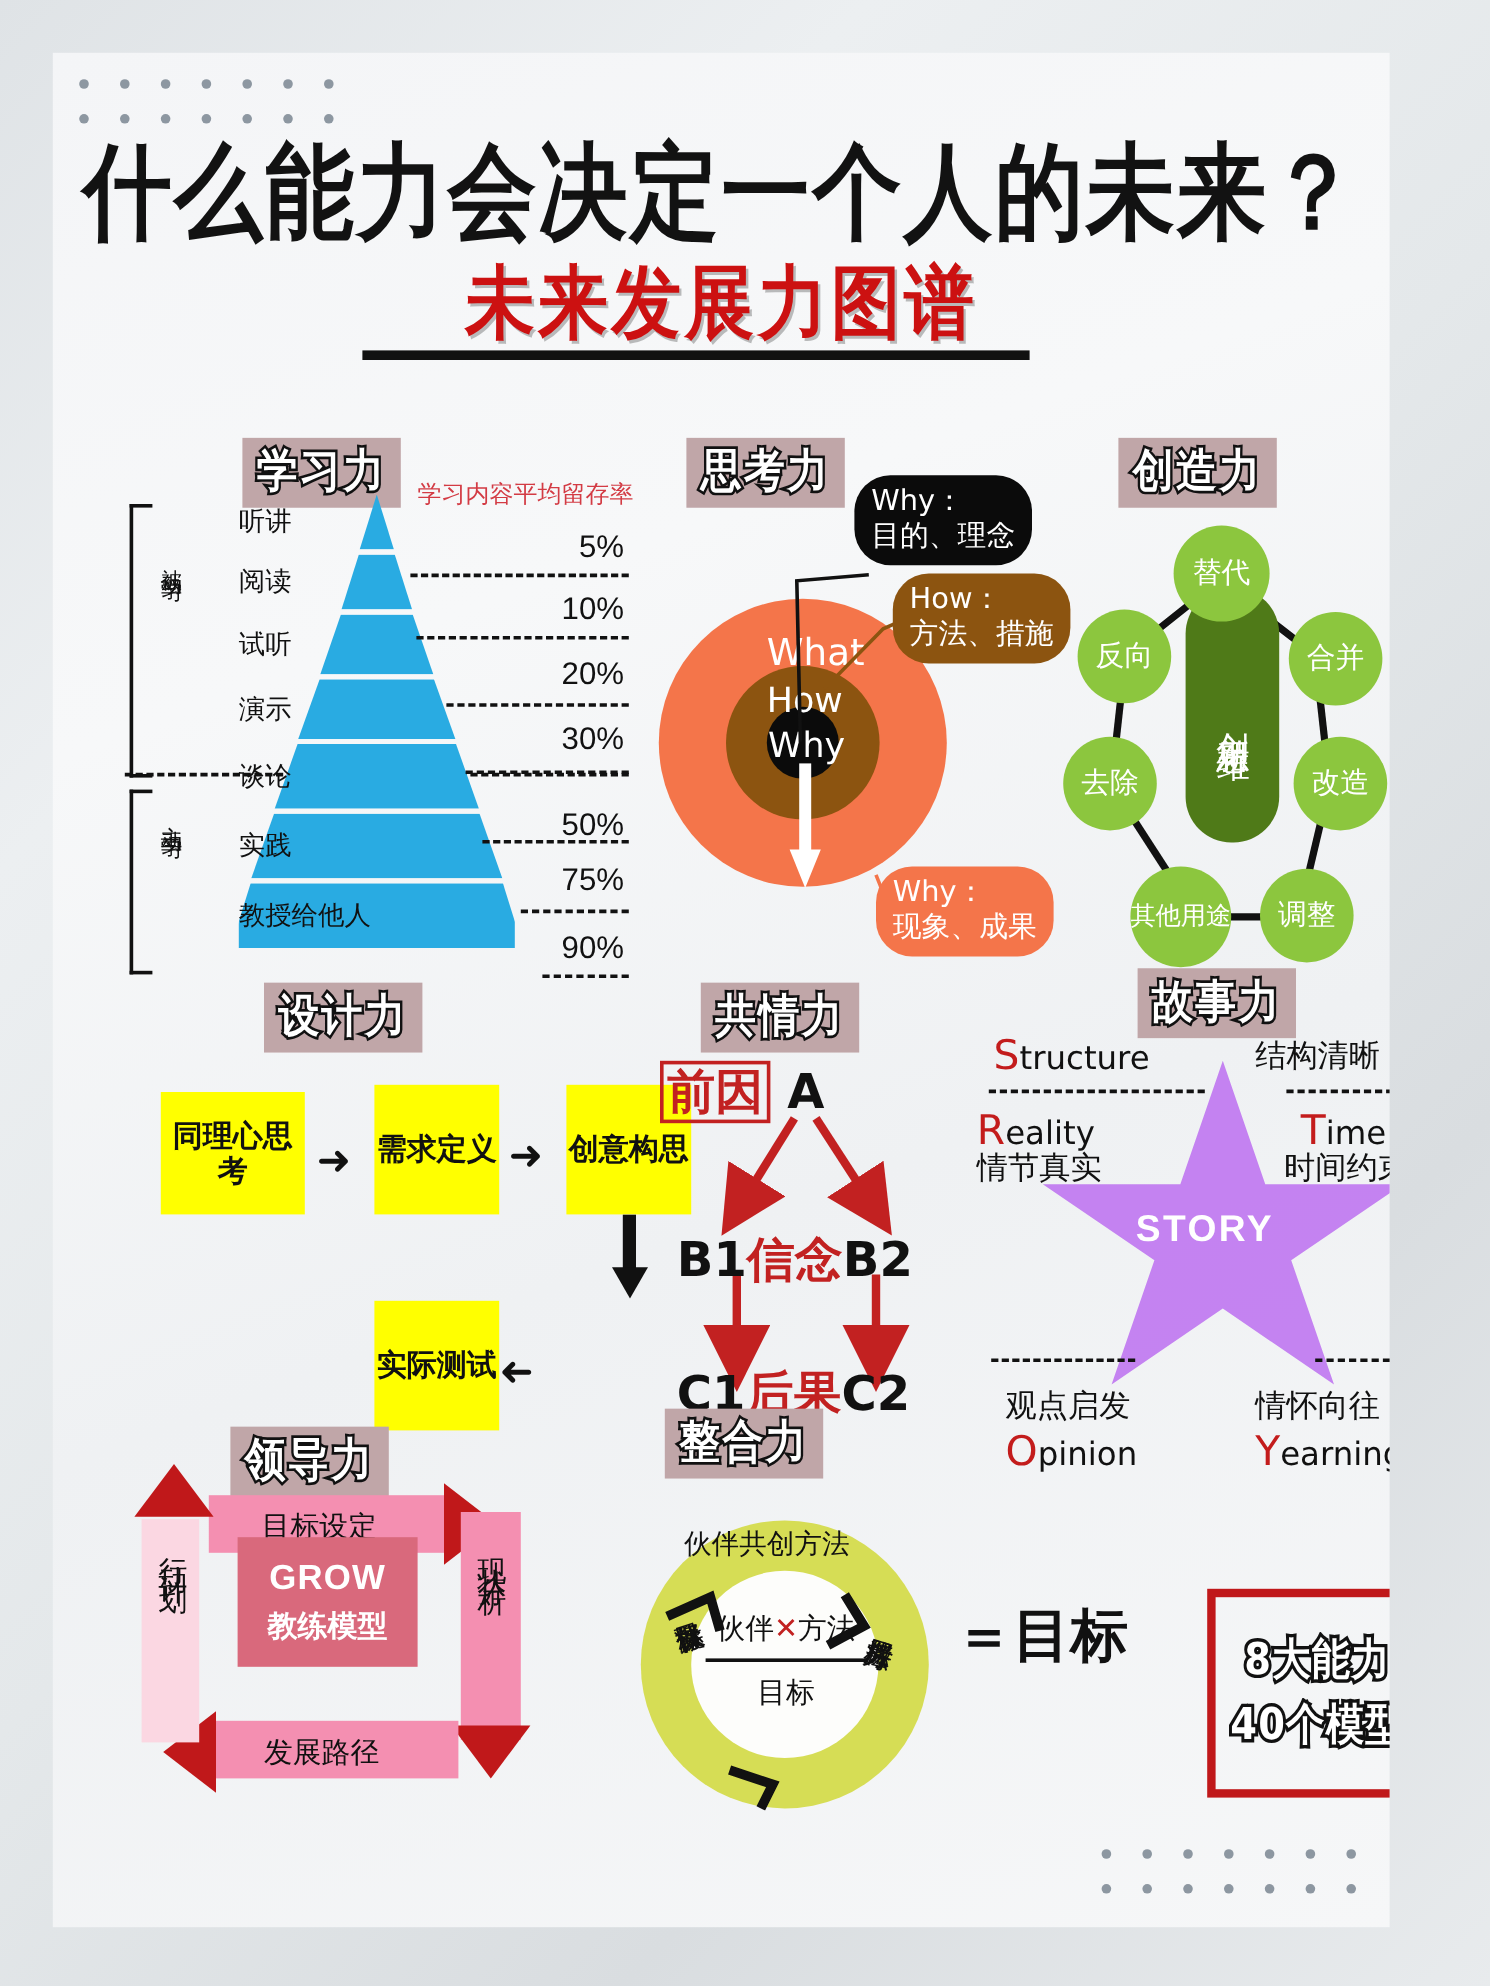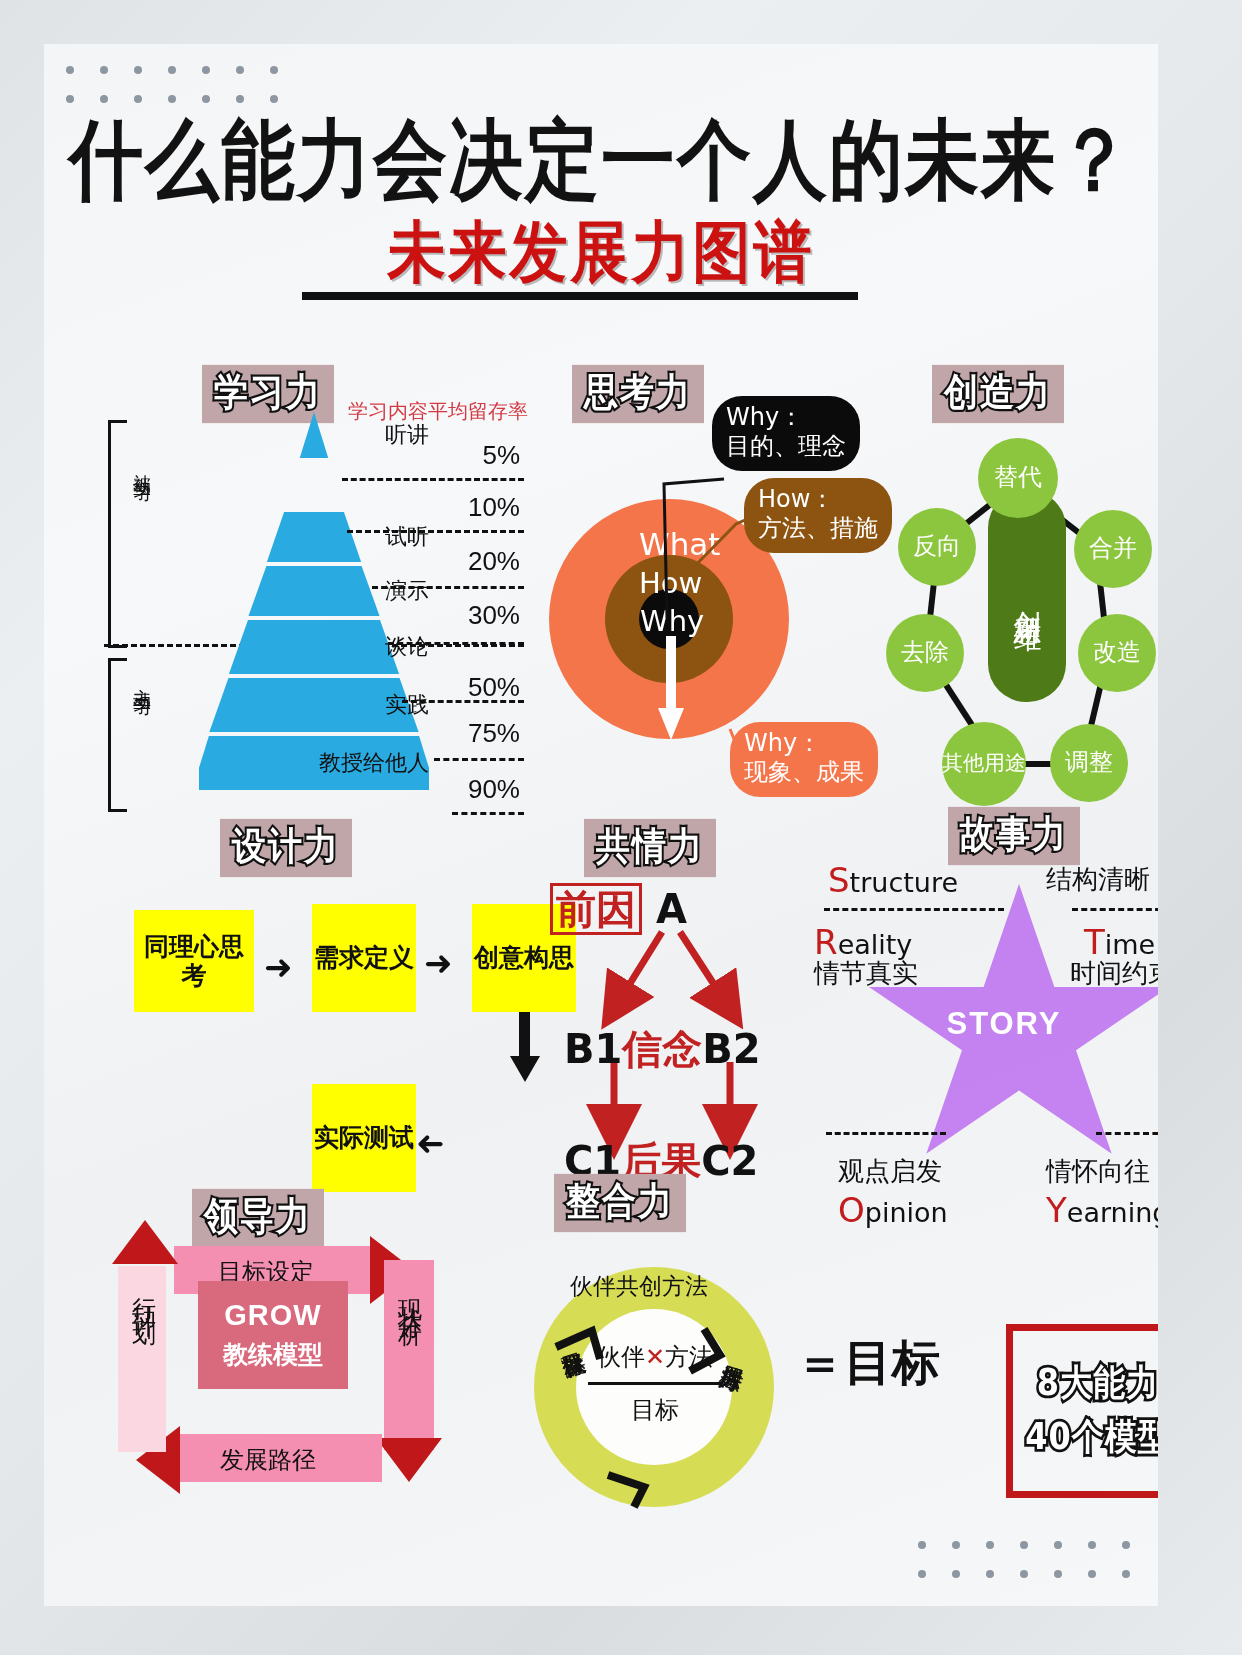--- a/index.html
+++ b/index.html
@@ -40,21 +40,21 @@
     position:absolute;font-family:"DejaVu Sans","Liberation Sans",sans-serif;
     font-weight:bold;font-size:34px;color:#fff;
     background:#c0a6a8;padding:2px 12px 4px 12px;letter-spacing:2px;
     -webkit-text-stroke:4px #111;paint-order:stroke fill;
     transform:scaleY(1.12);white-space:nowrap;
   }
 
   
   #pyramid{position:absolute;left:60px;top:330px;width:430px;height:440px;}
   .pyr-wrap{position:absolute;left:95px;top:38px;width:230px;height:390px;}
-  .pyr-row{position:absolute;left:0;width:100%;display:flex;justify-content:flex-end;align-items:center;}
+  .pyr-row{position:absolute;left:0;width:100%;display:flex;justify-content:flex-start;align-items:center;}
   .pyr-shape{position:absolute;left:0;top:0;width:100%;height:100%;}
   .pyr-label{position:relative;z-index:3;font-family:"DejaVu Sans",sans-serif;font-size:22px;color:#111;white-space:nowrap;}
   .pct{position:absolute;right:14px;font-family:"Liberation Sans",sans-serif;font-size:26px;color:#111;font-weight:500;}
   .dashline{position:absolute;height:0;border-top:3px dashed #111;}
   .retention{position:absolute;right:6px;top:24px;font-family:"DejaVu Sans",sans-serif;font-size:20px;color:#d33b44;white-space:nowrap;}
   .brace{position:absolute;border:3px solid #111;border-right:none;width:16px;}
   .vlab{position:absolute;font-family:"DejaVu Sans",sans-serif;font-size:18px;color:#111;writing-mode:vertical-rl;letter-spacing:4px;}
 
   
   #golden{position:absolute;left:500px;top:330px;width:360px;height:440px;}
@@ -167,20 +167,24 @@
     <div class="brace" style="left:4px;top:46px;height:222px;"></div>
     <div class="vlab" style="left:26px;top:86px;">被动学习</div>
     <div class="brace" style="left:4px;top:284px;height:148px;"></div>
     <div class="vlab" style="left:26px;top:300px;">主动学习</div>
     <div class="dashline" style="left:0px;top:270px;width:420px;"></div>
 
     <div class="pyr-wrap">
       <div class="pyr-row" style="top:0px;height:46px;">
         <div class="pyr-shape" style="background:#29abe2;clip-path:polygon(50% 0%,56.2% 100%,43.8% 100%);"></div>
         <span class="pyr-label">听讲</span>
+      </div>
+      <div class="pyr-row" style="top:50px;height:46px;">
+        <div class="pyr-shape" style="background:#29abe2;clip-path:polygon(43.5% 0%,56.5% 0%,62.8% 100%,37.2% 100%);"></div>
+        <span class="pyr-label">阅读</span>
       </div>
       <div class="pyr-row" style="top:100px;height:50px;">
         <div class="pyr-shape" style="background:#29abe2;clip-path:polygon(37% 0%,63% 0%,70.5% 100%,29.5% 100%);"></div>
         <span class="pyr-label">试听</span>
       </div>
       <div class="pyr-row" style="top:154px;height:50px;">
         <div class="pyr-shape" style="background:#29abe2;clip-path:polygon(29.3% 0%,70.7% 0%,78.5% 100%,21.5% 100%);"></div>
         <span class="pyr-label">演示</span>
       </div>
       <div class="pyr-row" style="top:208px;height:54px;">

